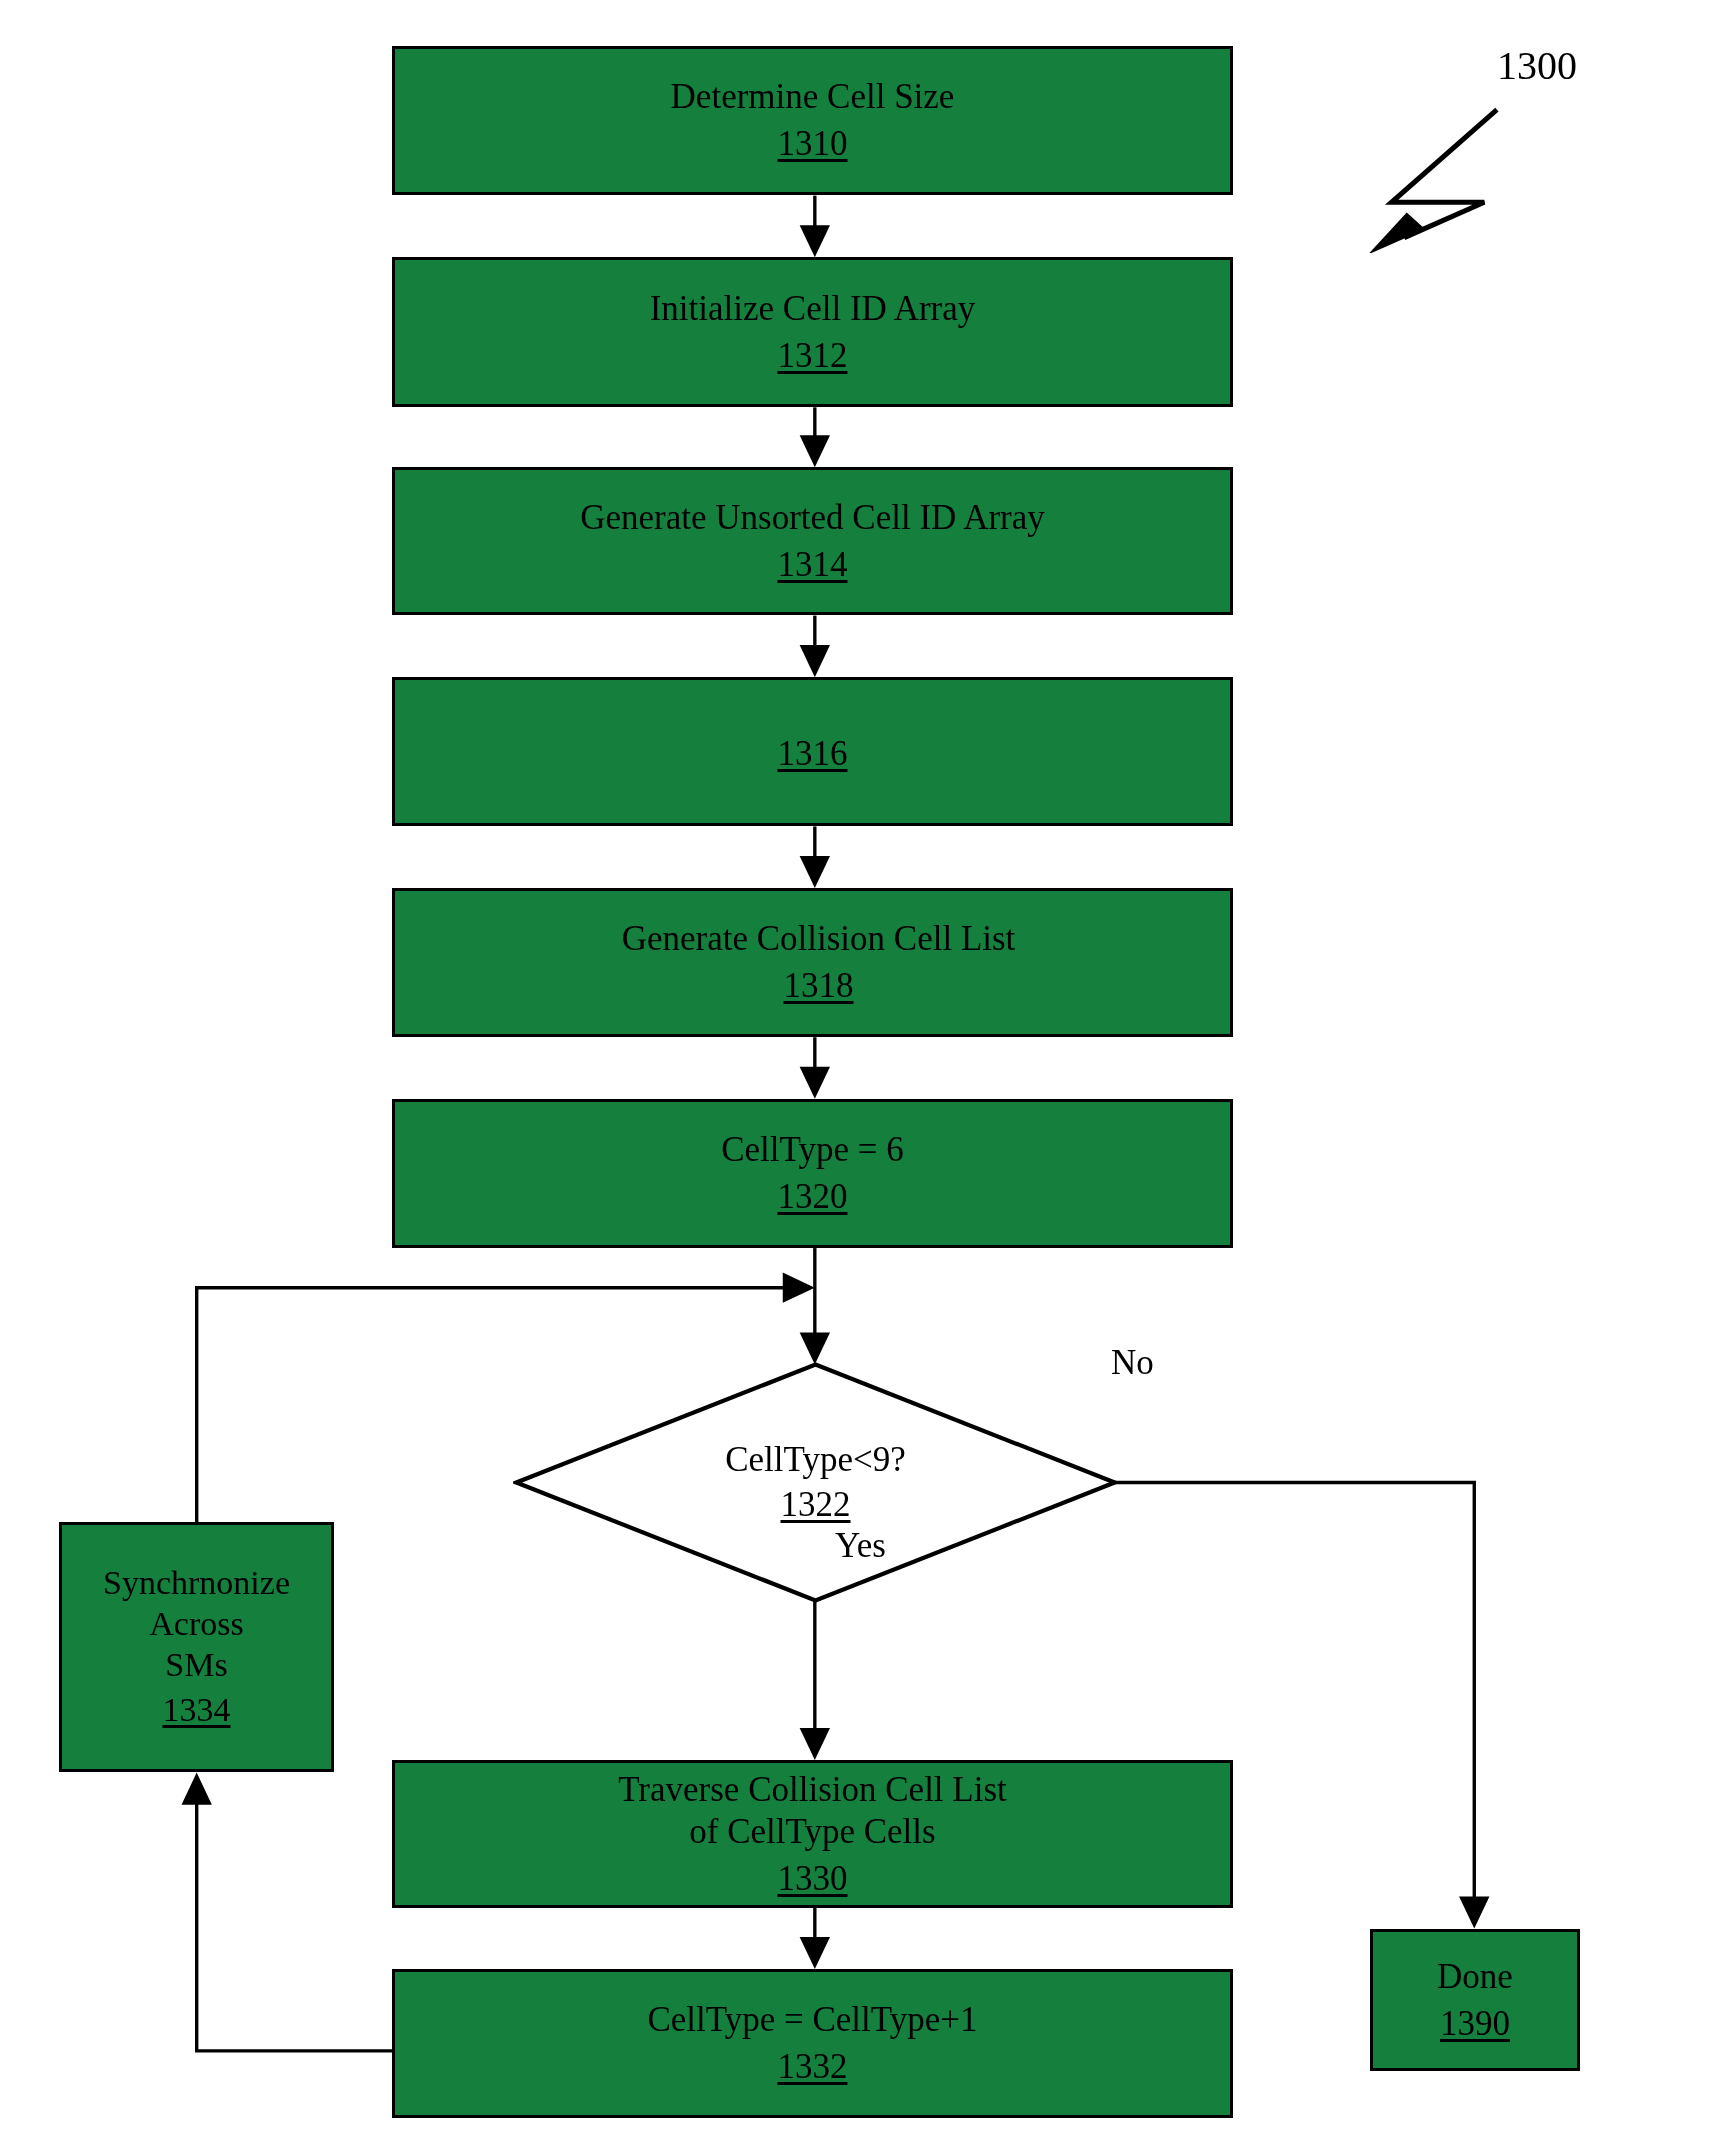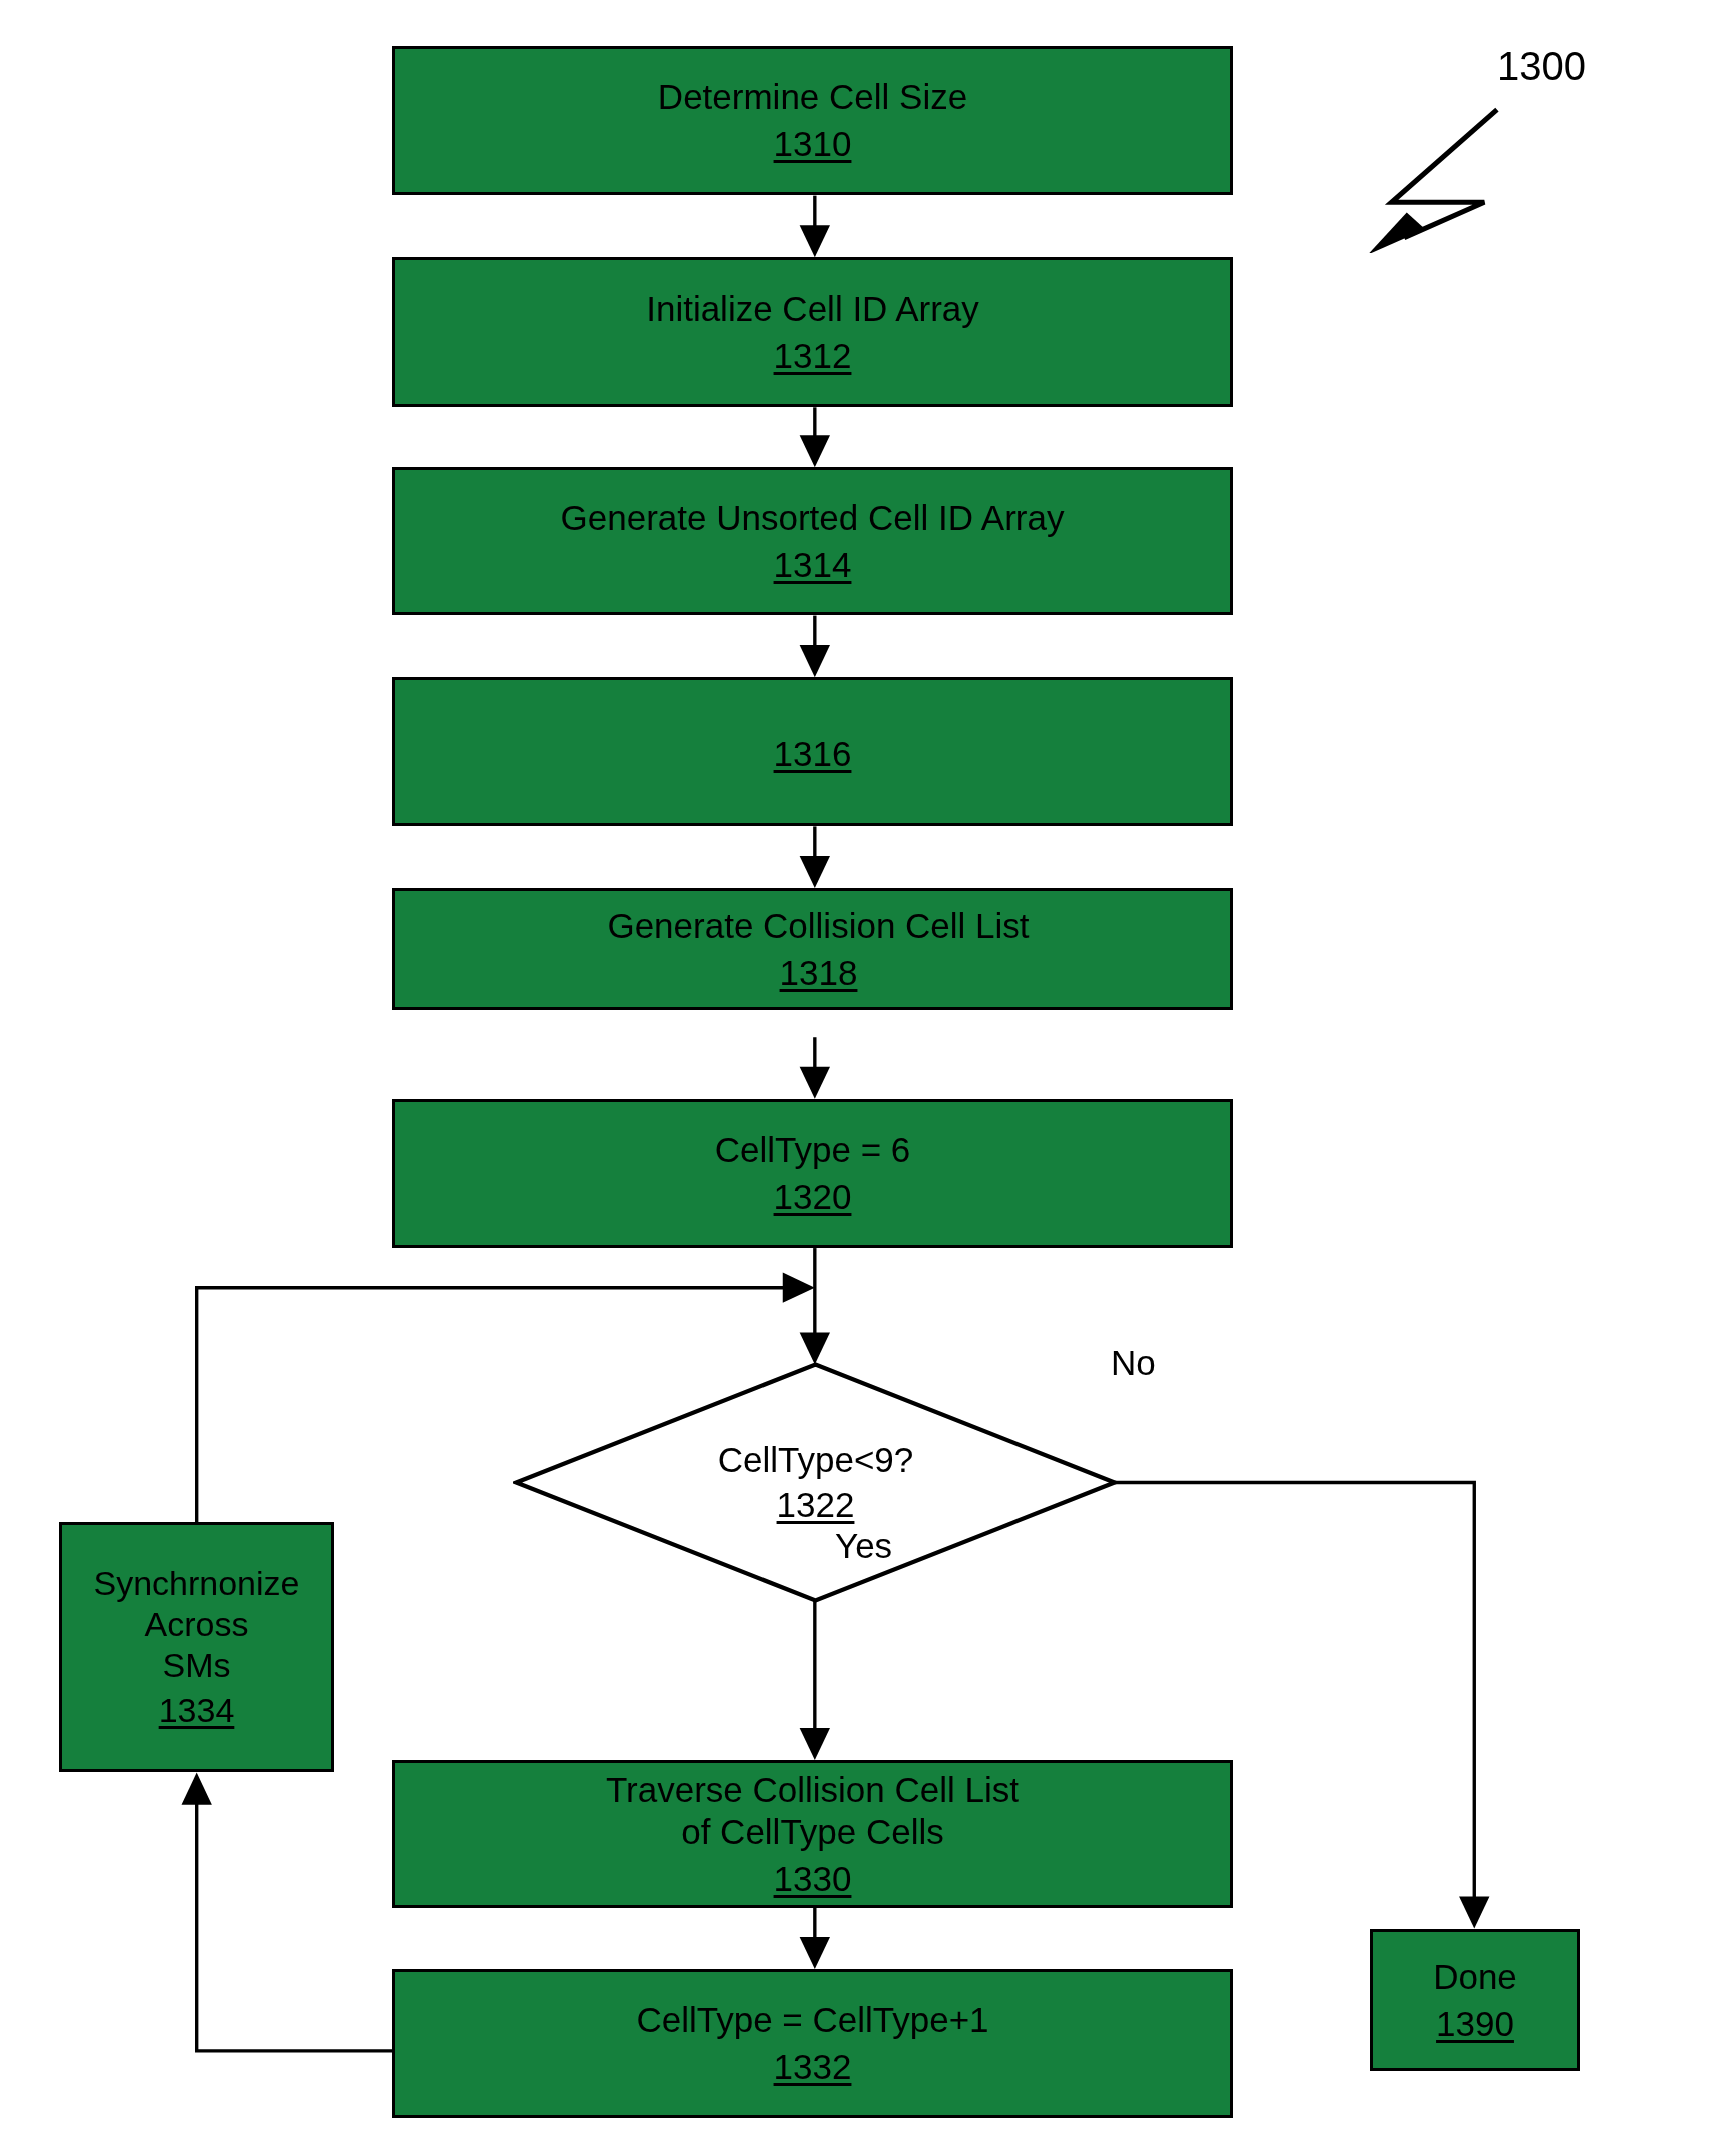--- a/index.html
+++ b/index.html
@@ -5,21 +5,21 @@
   html, body {
     margin: 0;
     padding: 0;
     background: #ffffff;
   }
   #page {
     position: relative;
     width: 1730px;
     height: 2147px;
     background: #ffffff;
-    font-family: Liberation Sans, sans-serif;
+    font-family: Liberation Serif, serif;
     color: #000000;
     overflow: hidden;
   }
   
   .node {
     position: absolute;
     box-sizing: border-box;
     border: 3.4px solid #000;
     background: #15803d;
     display: flex;
@@ -148,21 +148,21 @@
 
   <div class="node" style="left:392px; top:467px; width:841px; height:148px;">
     <div class="nlabel">Generate Unsorted Cell ID Array</div>
     <div class="nref">1314</div>
   </div>
 
   <div class="node" style="left:392px; top:677px; width:841px; height:149px;">
     <div class="nref">1316</div>
   </div>
 
-  <div class="node" style="left:392px; top:888px; width:841px; height:122px;padding-left:12px;">
+  <div class="node" style="left:392px; top:888px; width:841px; height:149px;padding-left:12px;">
     <div class="nlabel">Generate Collision Cell List</div>
     <div class="nref">1318</div>
   </div>
 
   <div class="node" style="left:392px; top:1099px; width:841px; height:149px;">
     <div class="nlabel">CellType = 6</div>
     <div class="nref">1320</div>
   </div>
 
   <div class="diamond-wrap" style="left:513px; top:1361px; width:605px; height:243px;">

